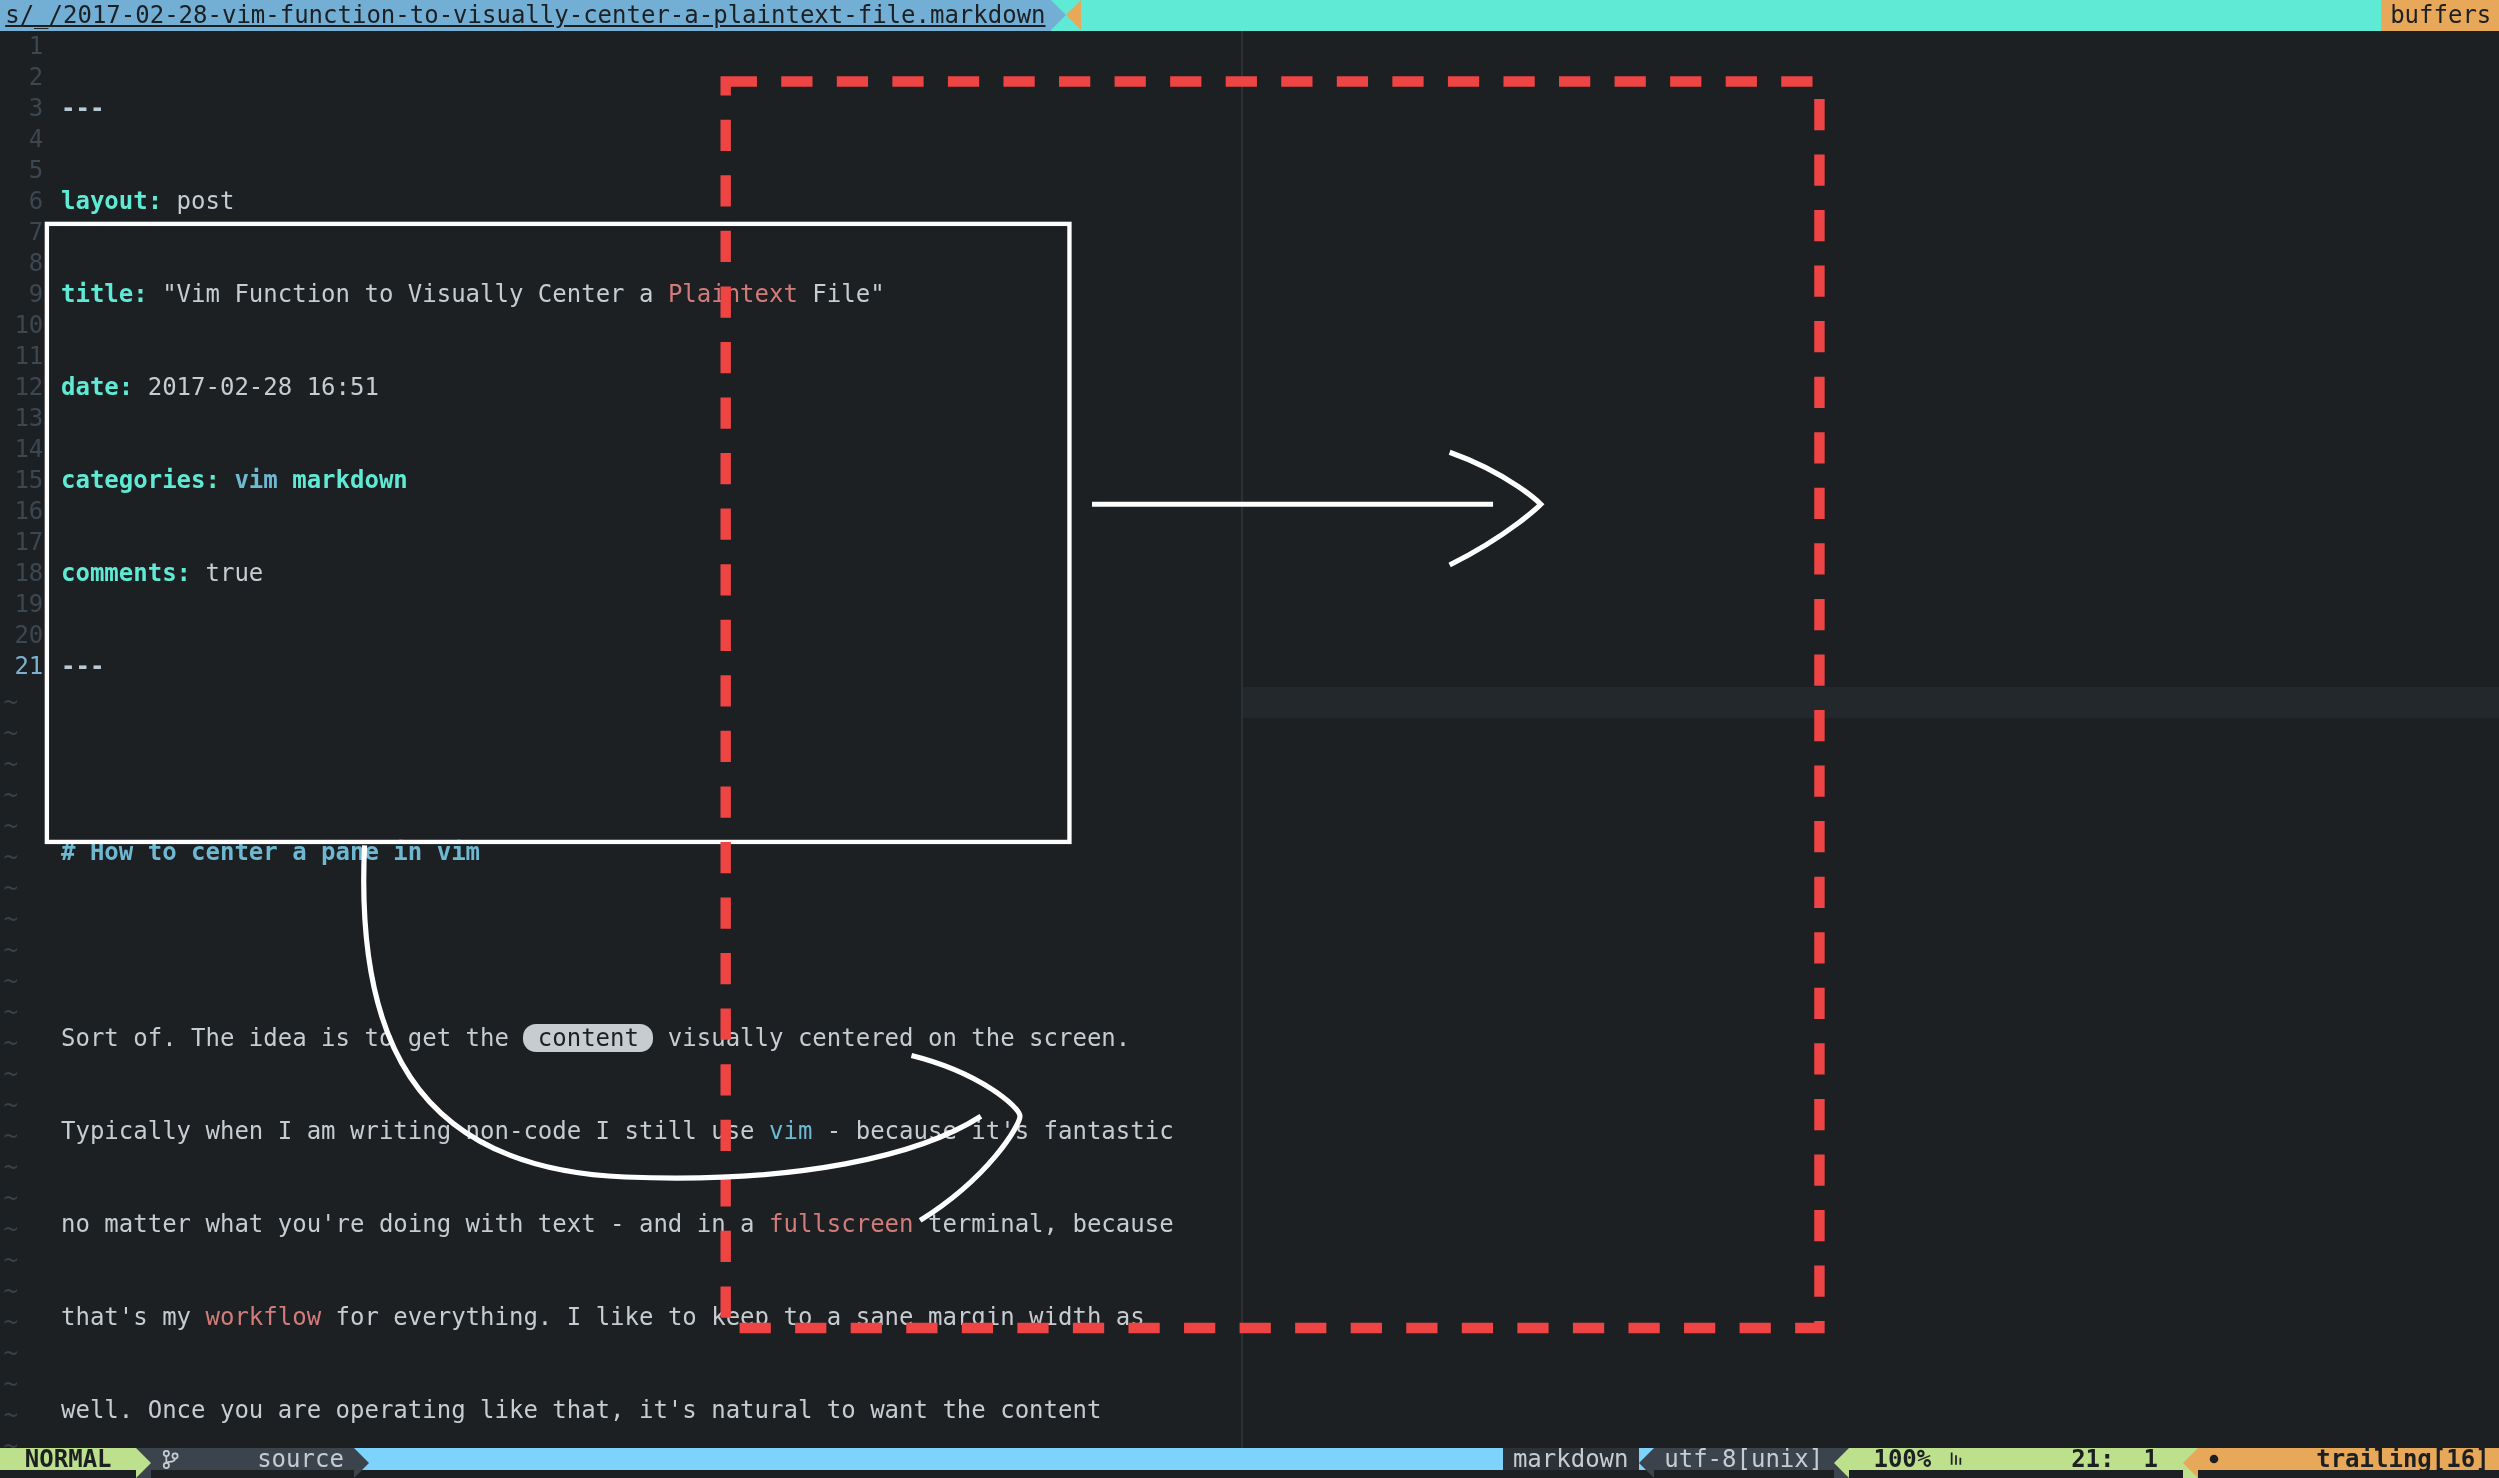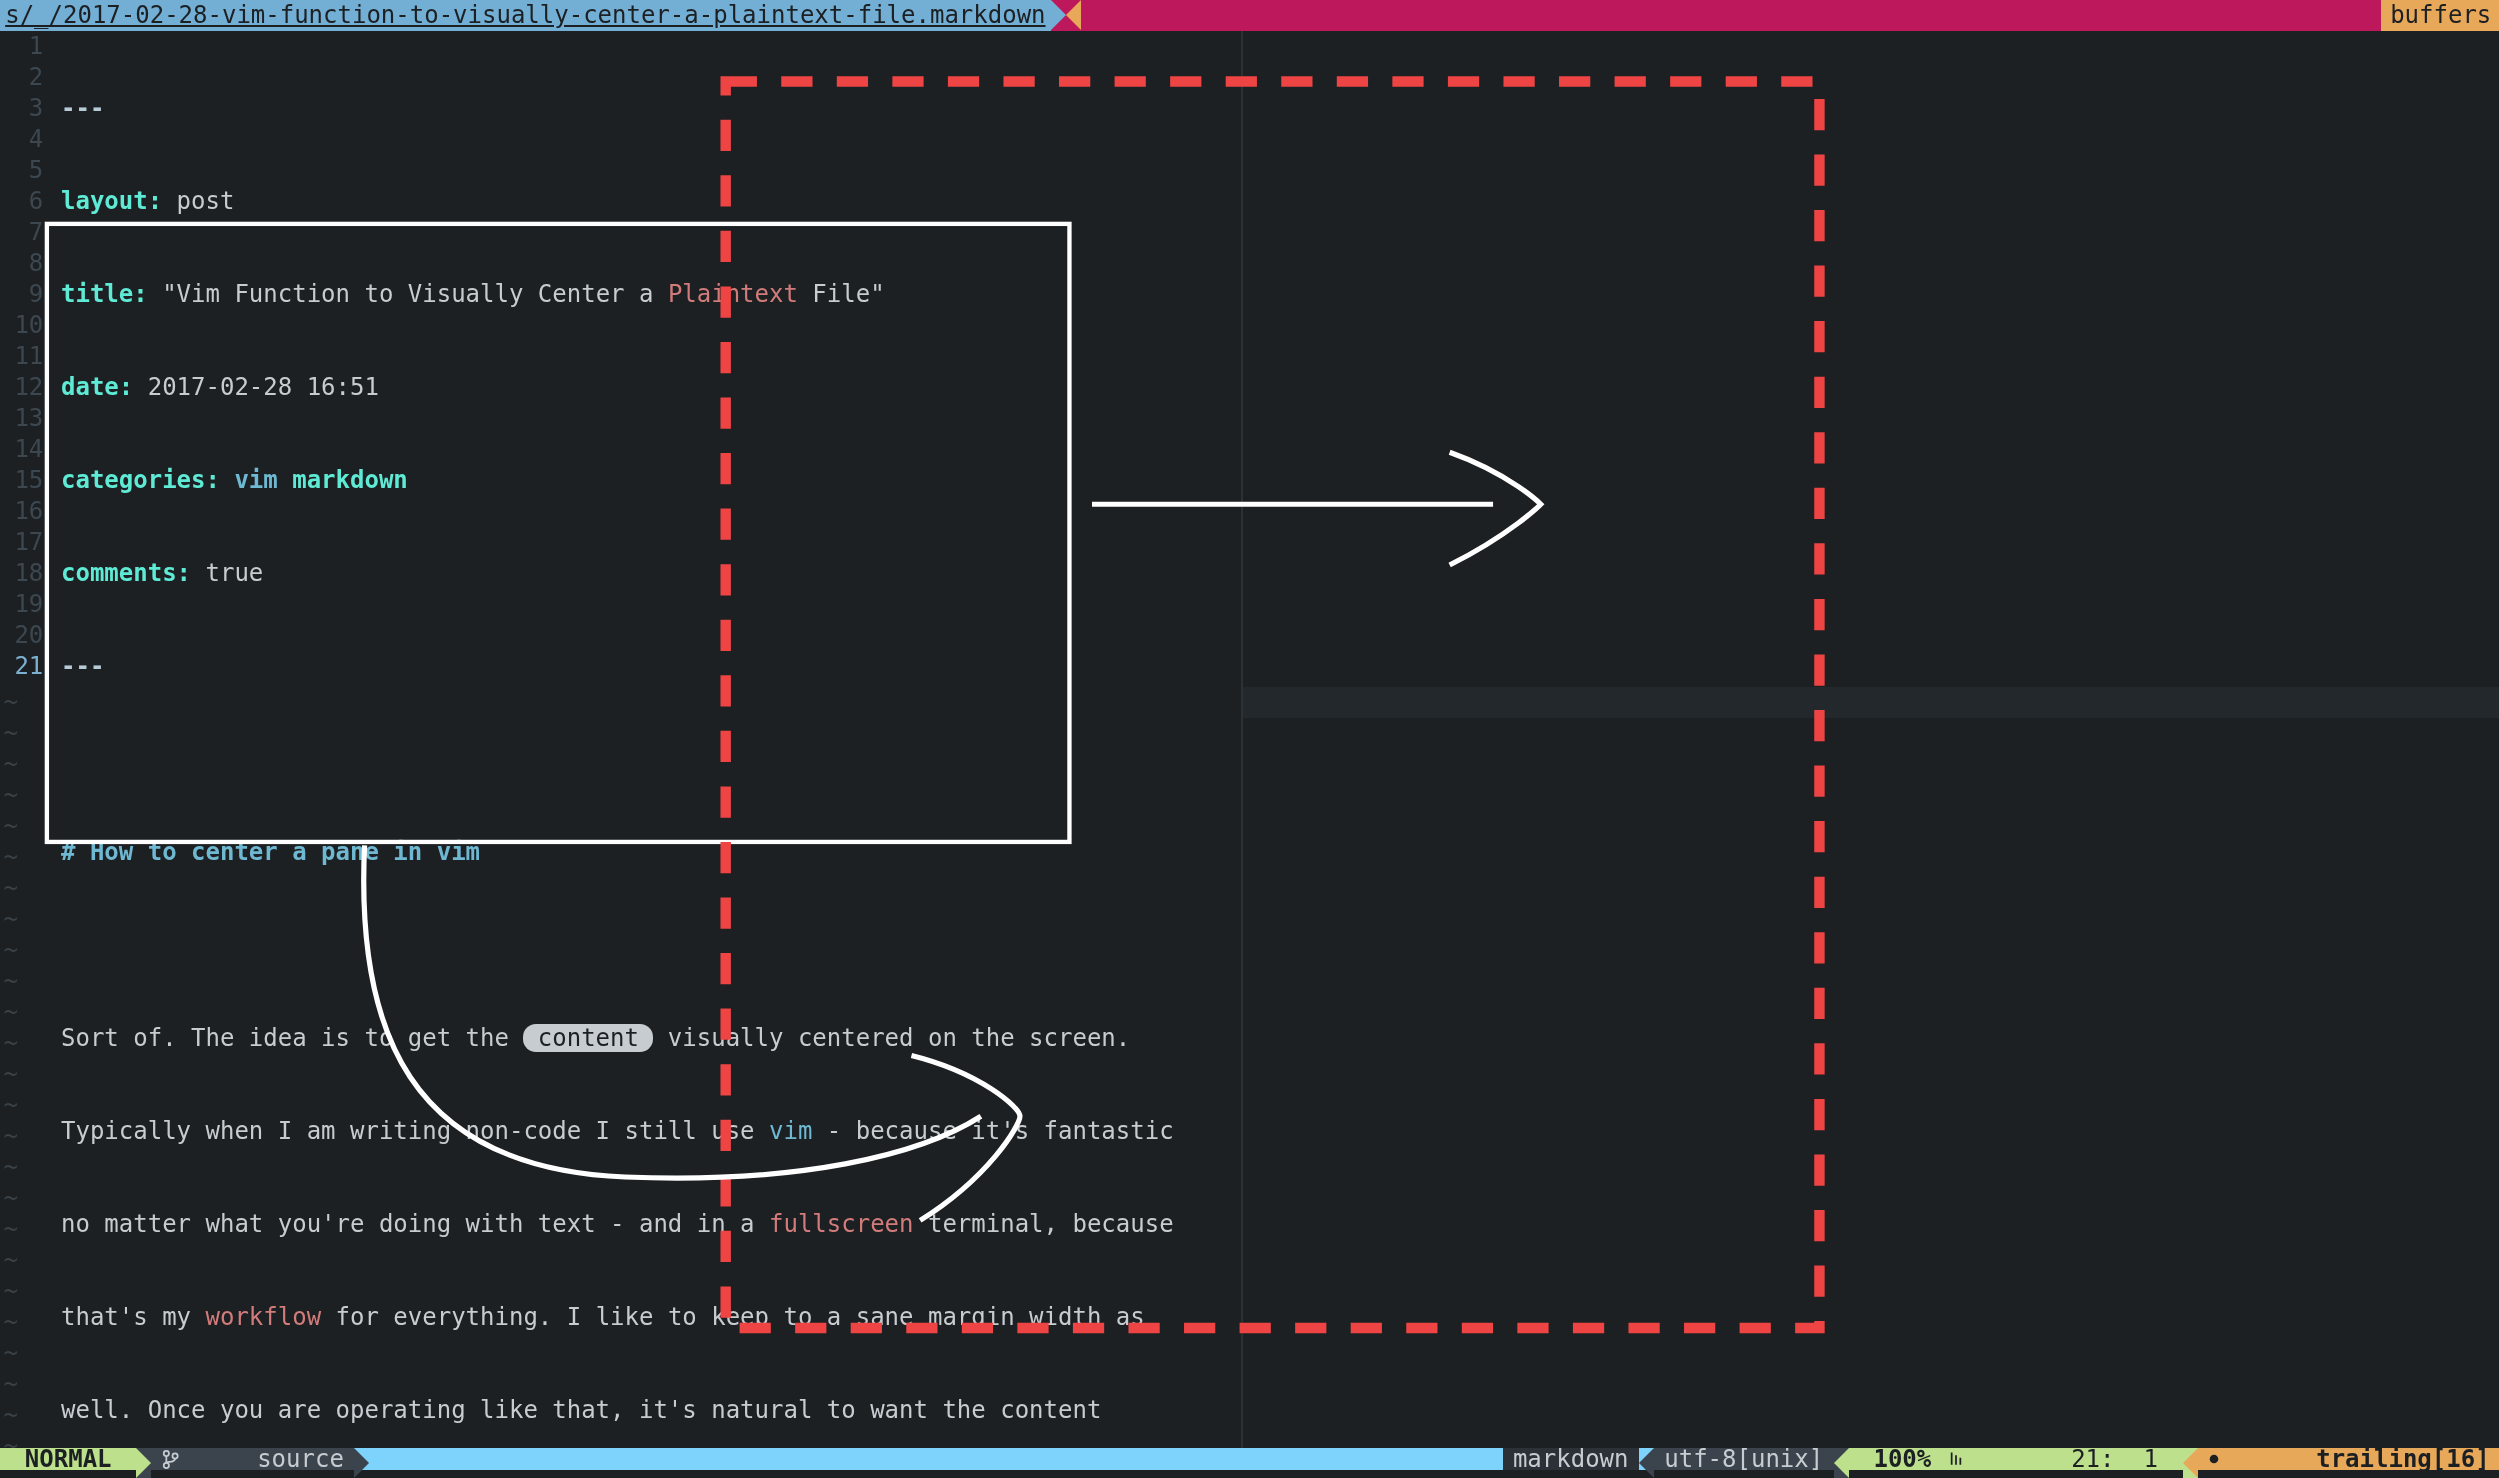--- a/index.html
+++ b/index.html
@@ -10,21 +10,21 @@
     font-size: 24px;
     line-height: 31px;
     color: #c7ccd1;
     overflow: hidden;
   }
   .screen { position: relative; width: 2500px; height: 1479px; }
 
   
   .tabline {
     display: flex; align-items: stretch; height: 31px;
-    background: #be185d;
+    background: #5eead4;
   }
   .tab-active {
     background: #73aed5; color: #1c2023;
     padding: 0 5.2px;
     text-decoration: underline;
     white-space: pre;
   }
   .tab-sep-r {
     width: 0; height: 0;
     border-top: 15.6px solid transparent;
@@ -101,21 +101,21 @@
   }
   .seg { padding: 0 10.4px; display:flex; align-items:center; white-space: pre; }
   .seg-normal { background: #bde08c; color: #1c2023; font-weight: bold; }
   .sep-ra { width:0;height:0; border-top:15.6px solid transparent; border-bottom:15.6px solid transparent; }
   .sep-la { width:0;height:0; border-top:15.6px solid transparent; border-bottom:15.6px solid transparent; }
   .seg-branch { background: #3b444c; color: #c7ccd1; display:flex; align-items:center; gap:8.7px;}
   .seg-path   { background: #2b3137; color: #c7ccd1; }
   .seg-ft     { background: #2b3137; color: #c7ccd1; }
   .seg-enc    { background: #3b444c; color: #c7ccd1; }
   .seg-pct    { background: #bde08c; color: #1c2023; font-weight: bold; }
-  .seg-pos    { background: #bde08c; color: #1c2023; font-weight: normal; }
+  .seg-pos    { background: #bde08c; color: #1c2023; font-weight: bold; }
   .seg-trail  { background: #e8a85a; color: #1c2023; font-weight: bold; display:flex; align-items:center; gap:7px;}
   .branch-icon svg, .dot-icon svg, .ln-icon svg { display:block; }
 
   .sep-normal-r  { border-left:15.6px solid #bde08c; }
   .sep-branch-r  { border-left:15.6px solid #3b444c; }
   .sep-ft-l      { border-right:15.6px solid #3b444c; }
   .sep-trail-l   { border-right:15.6px solid #e8a85a; background:#bde08c;}
 
 </style>
 </head>

